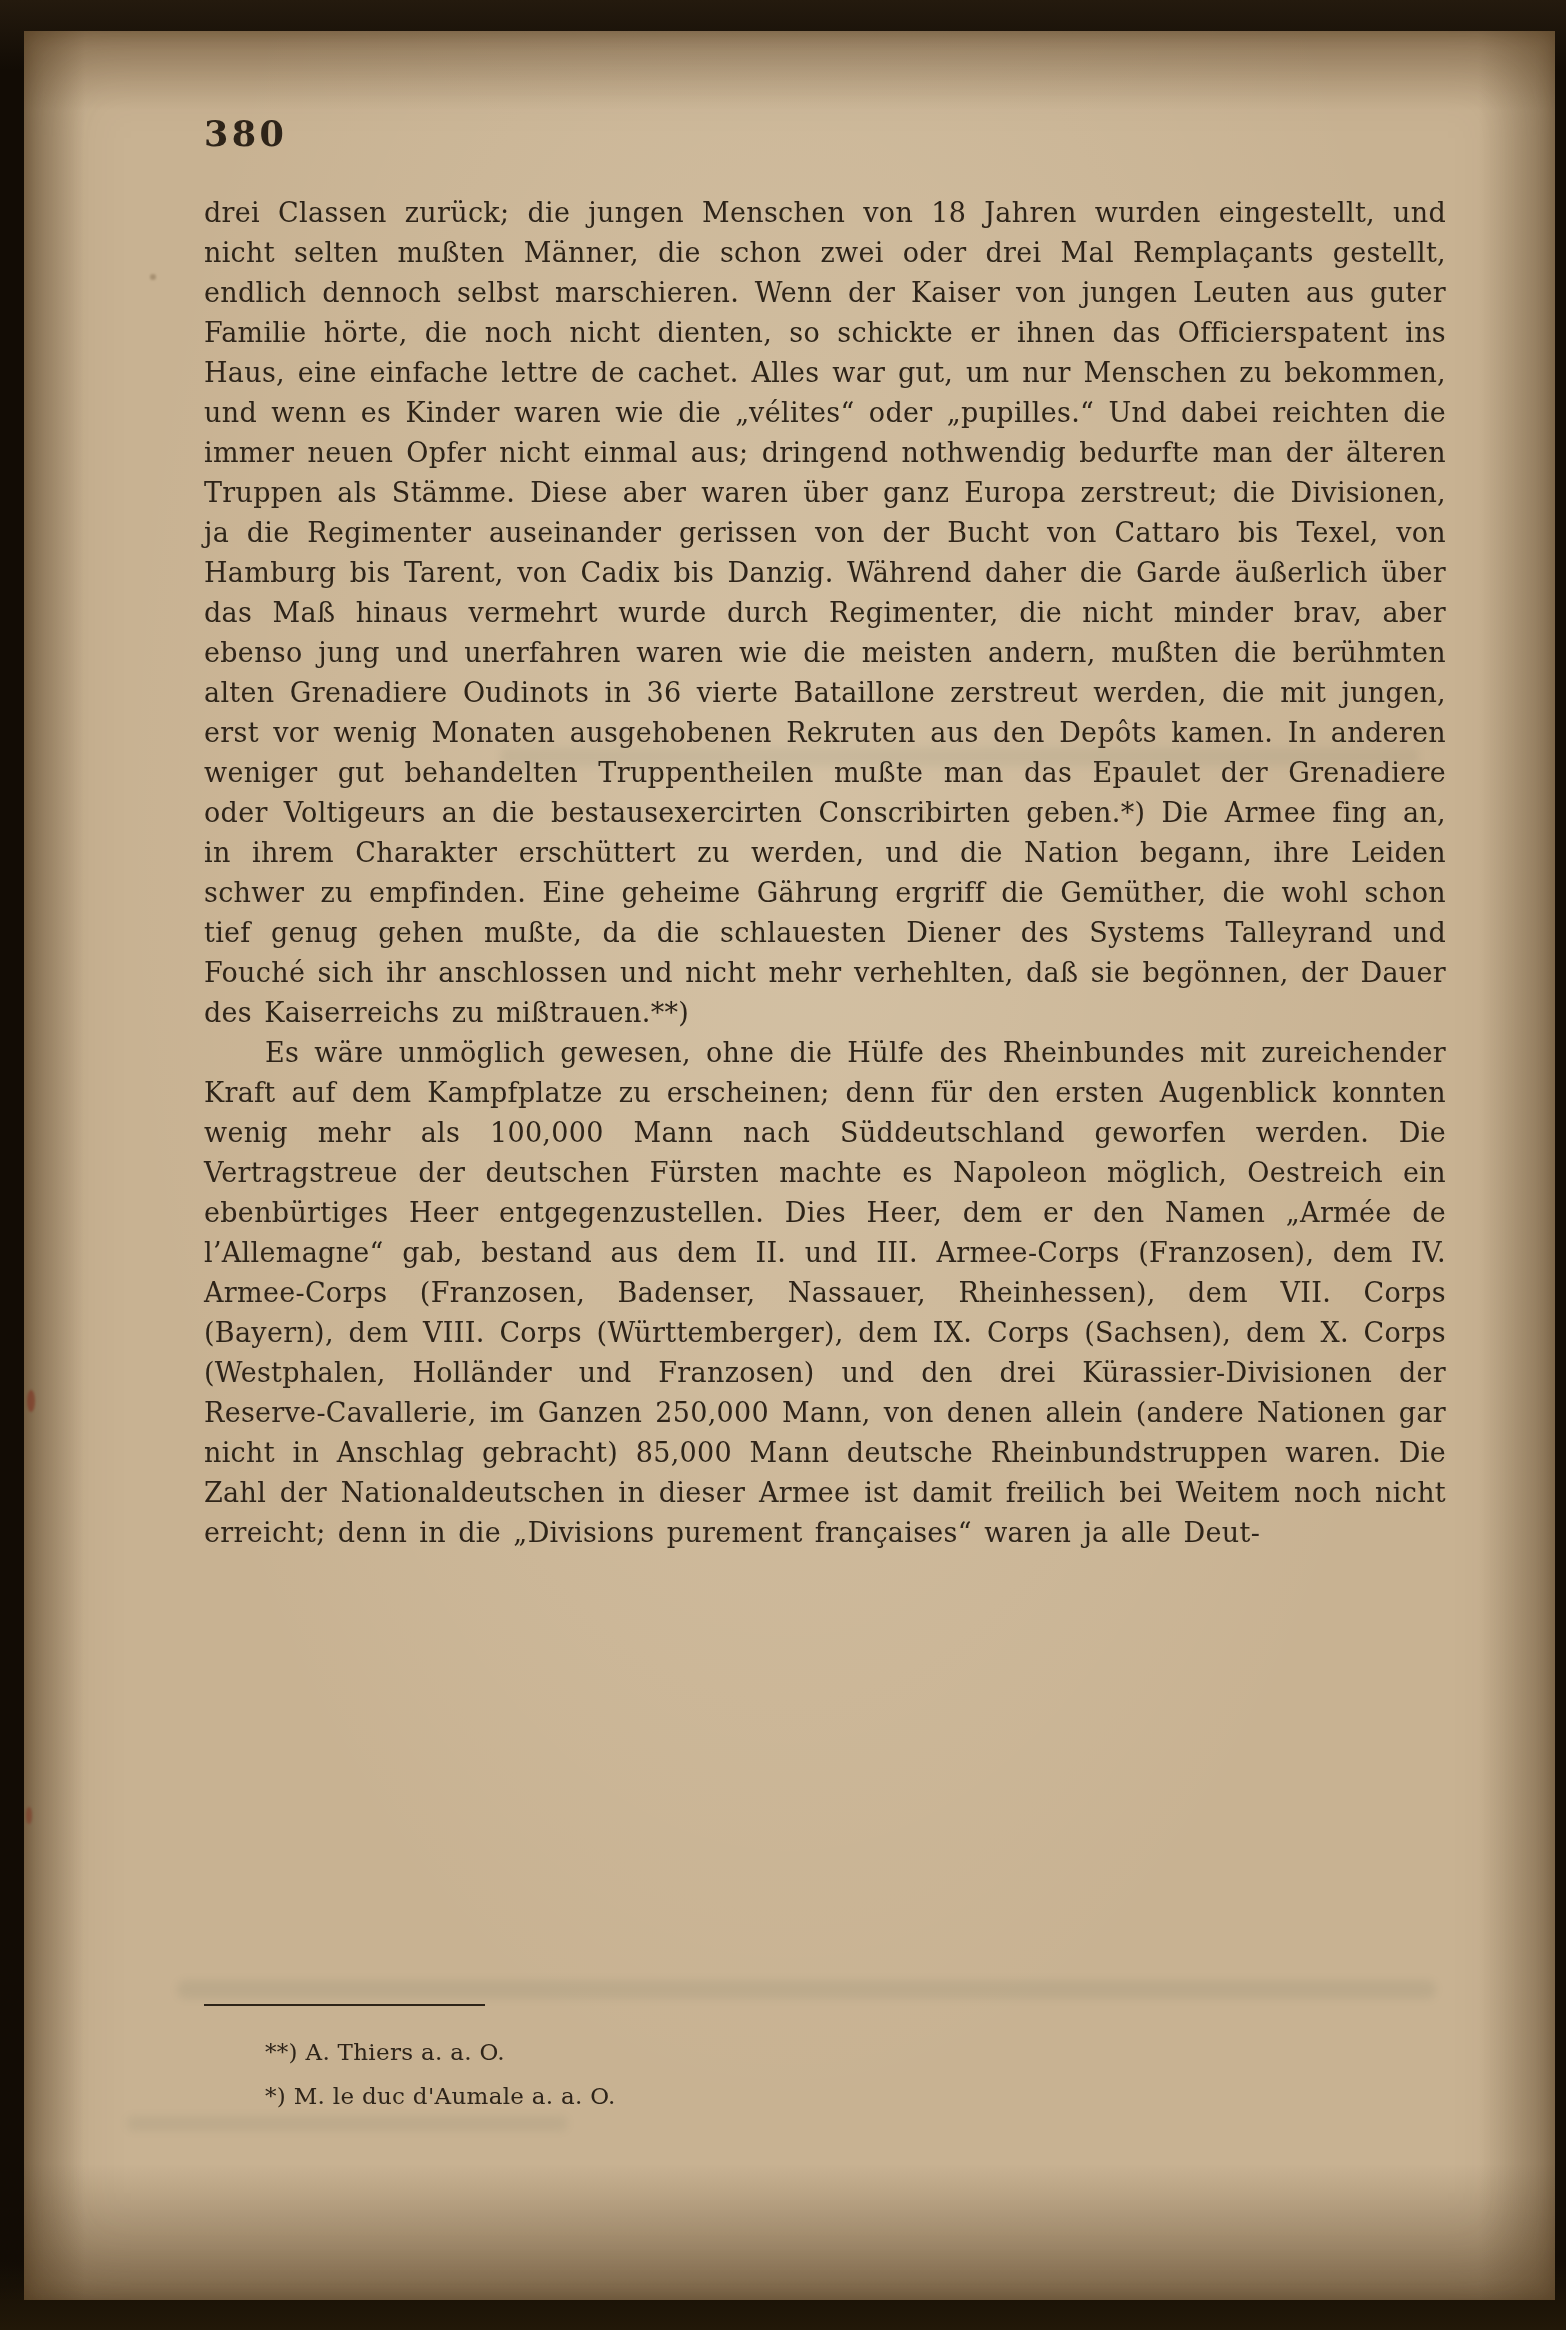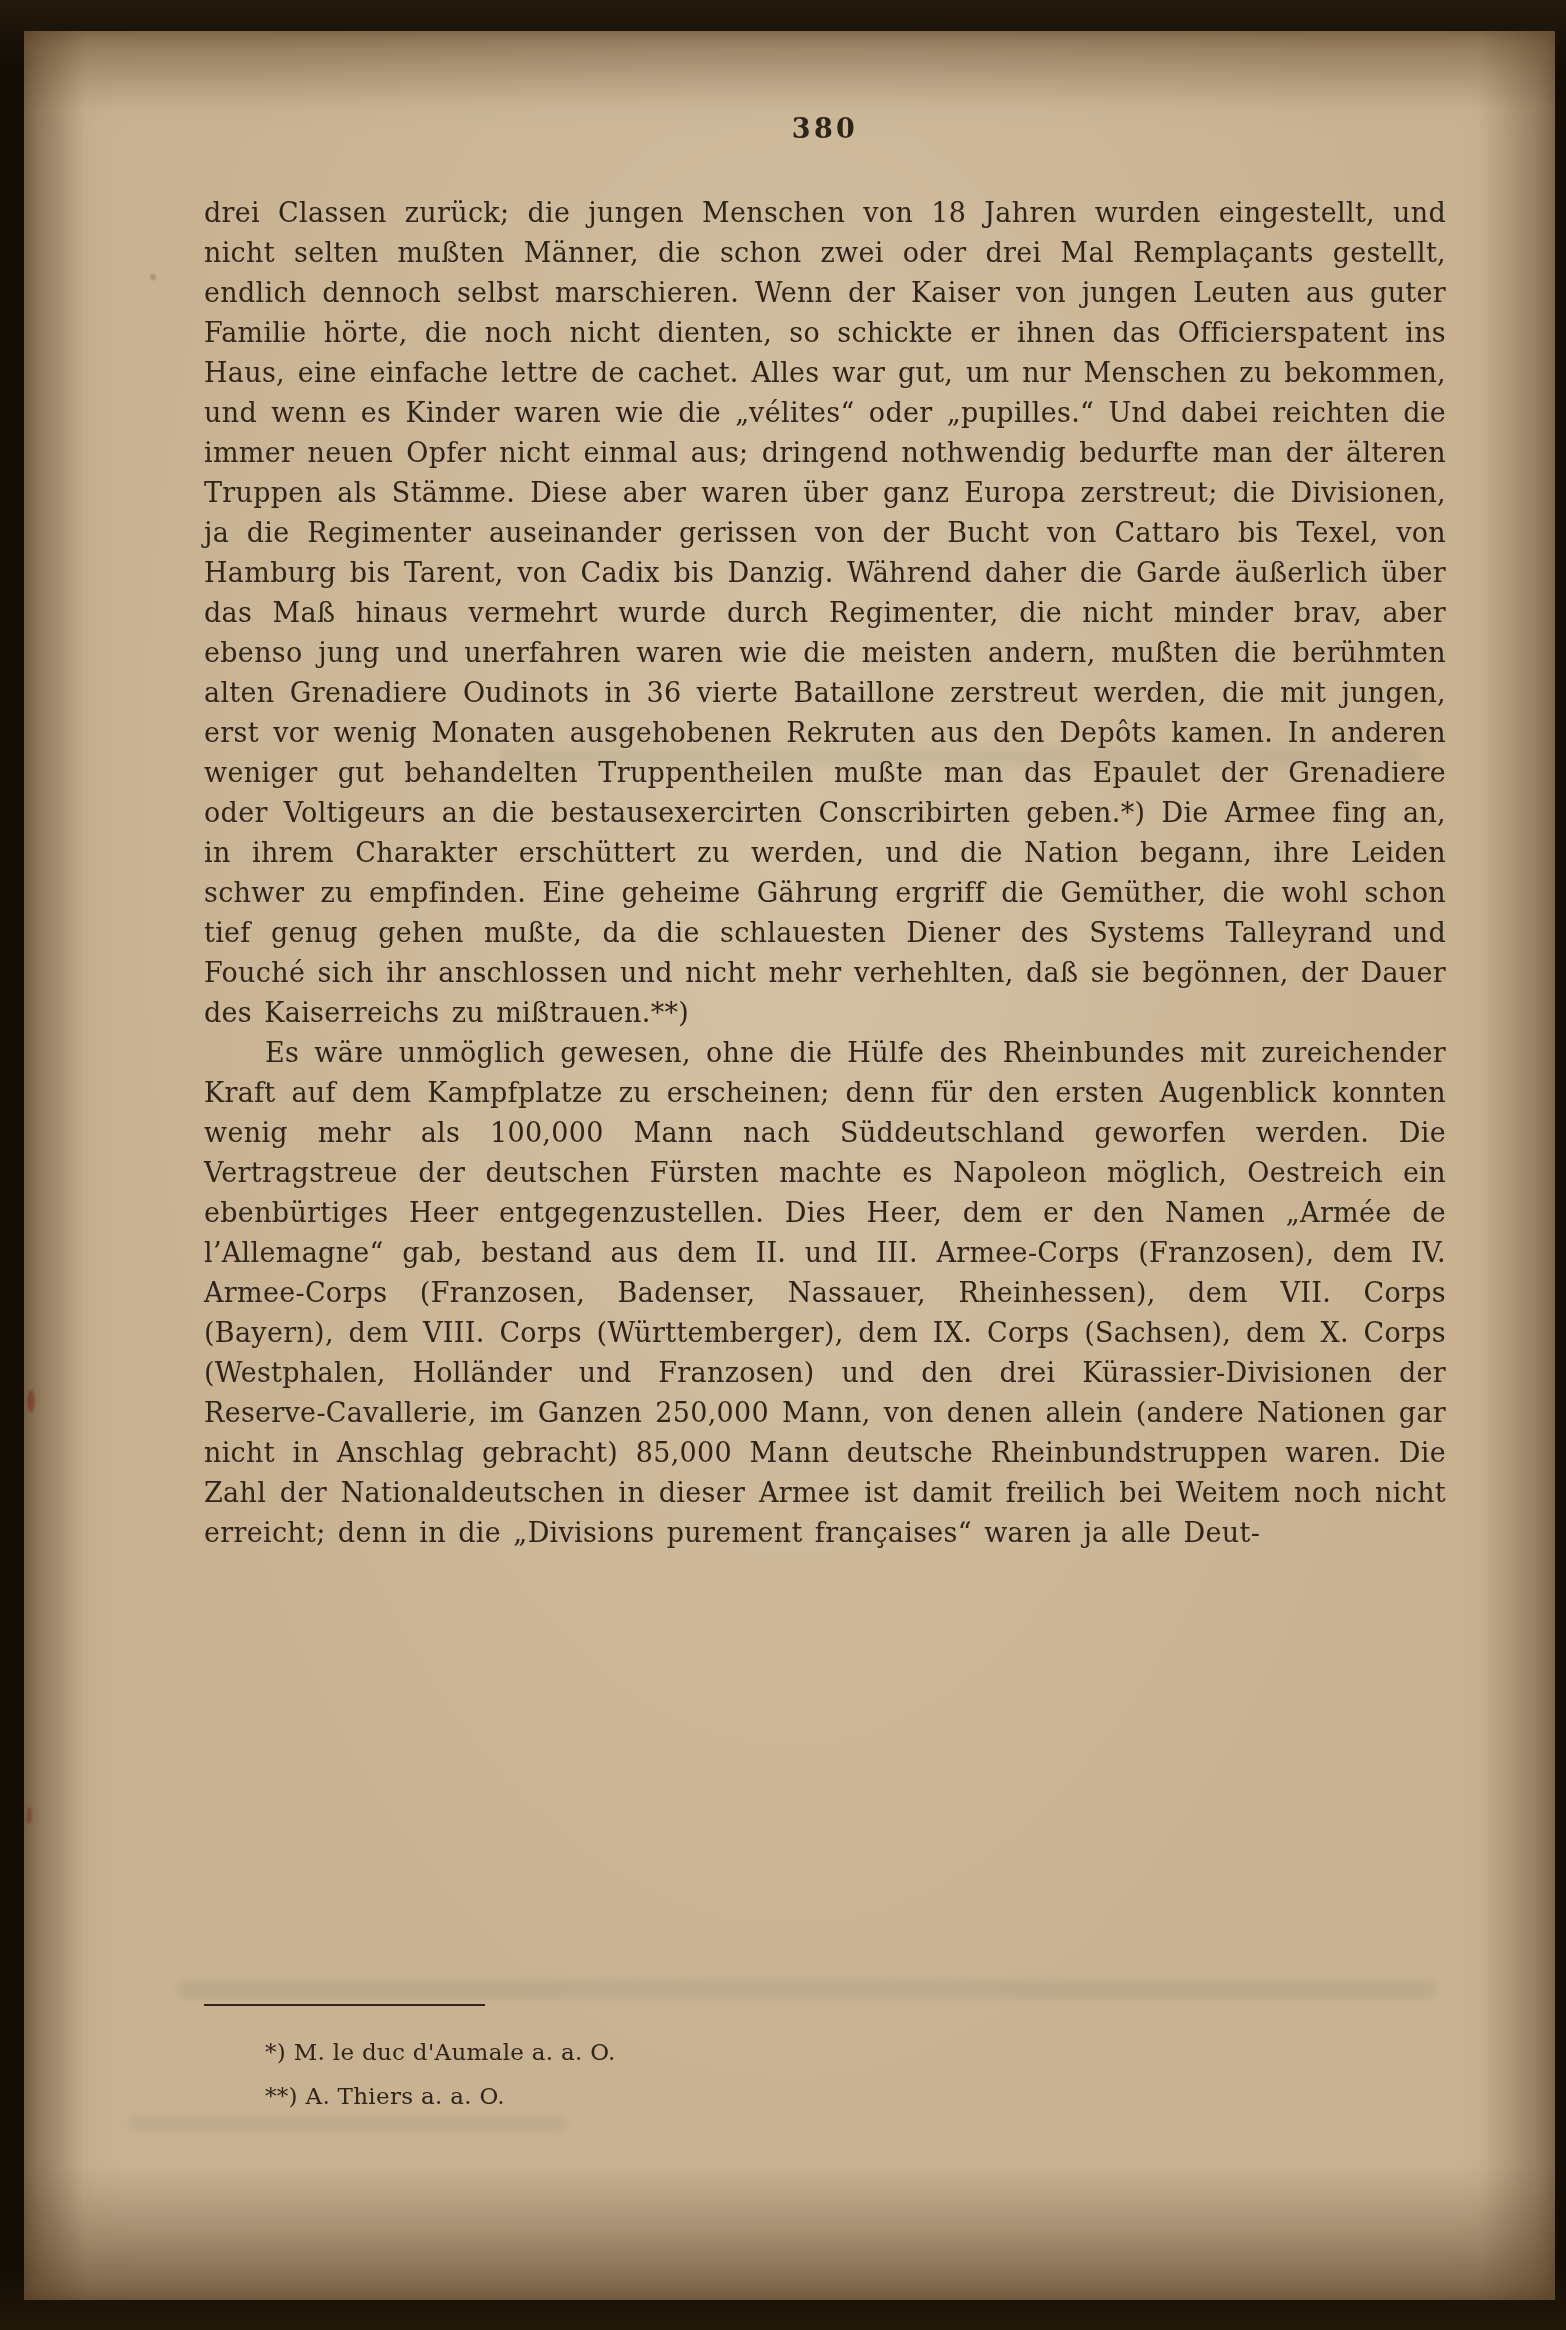--- a/index.html
+++ b/index.html
@@ -32,22 +32,21 @@
       var(--paper, #c8b292);
     box-shadow:
       inset 0 0 77px 15.3px rgba(74,52,24,0.35),
       inset 0 0 15.3px 3.4px rgba(60,40,16,0.25);
   }
   .page-number {
     position: absolute;
     left: 180px;
     top: 82px;
     width: 1242px;
-    text-align: center;
-    font-size: 27px;
+    font-size: 35px;
     font-weight: bold;
     letter-spacing: 3.4px;
     color: var(--ink, #2e2419);
   }
   .text-block {
     position: absolute;
     left: 180px;
     top: 162px;
     width: 1242px;
     color: var(--ink, #2e2419);
@@ -116,22 +115,22 @@
     <div class="text-block">
 
     <p class="para continued">drei Classen zurück; die jungen Menschen von 18 Jahren wurden eingestellt, und nicht selten mußten Männer, die schon zwei oder drei Mal Remplaçants gestellt, endlich dennoch selbst marschieren. Wenn der Kaiser von jungen Leuten aus guter Familie hörte, die noch nicht dienten, so schickte er ihnen das Officierspatent ins Haus, eine einfache lettre de cachet. Alles war gut, um nur Menschen zu bekommen, und wenn es Kinder waren wie die „vélites“ oder „pupilles.“ Und dabei reichten die immer neuen Opfer nicht einmal aus; dringend nothwendig bedurfte man der älteren Truppen als Stämme. Diese aber waren über ganz Europa zerstreut; die Divisionen, ja die Regimenter auseinander gerissen von der Bucht von Cattaro bis Texel, von Hamburg bis Tarent, von Cadix bis Danzig. Während daher die Garde äußerlich über das Maß hinaus vermehrt wurde durch Regimenter, die nicht minder brav, aber ebenso jung und unerfahren waren wie die meisten andern, mußten die berühmten alten Grenadiere Oudinots in 36 vierte Bataillone zerstreut werden, die mit jungen, erst vor wenig Monaten ausgehobenen Rekruten aus den Depôts kamen. In anderen weniger gut behandelten Truppentheilen mußte man das Epaulet der Grenadiere oder Voltigeurs an die bestausexercirten Conscribirten geben.*) Die Armee fing an, in ihrem Charakter erschüttert zu werden, und die Nation begann, ihre Leiden schwer zu empfinden. Eine geheime Gährung ergriff die Gemüther, die wohl schon tief genug gehen mußte, da die schlauesten Diener des Systems Talleyrand und Fouché sich ihr anschlossen und nicht mehr verhehlten, daß sie begönnen, der Dauer des Kaiserreichs zu mißtrauen.**)</p>
         <p class="para indent">Es wäre unmöglich gewesen, ohne die Hülfe des Rheinbundes mit zureichender Kraft auf dem Kampfplatze zu erscheinen; denn für den ersten Augenblick konnten wenig mehr als 100,000 Mann nach Süddeutschland geworfen werden. Die Vertragstreue der deutschen Fürsten machte es Napoleon möglich, Oestreich ein ebenbürtiges Heer entgegenzustellen. Dies Heer, dem er den Namen „Armée de l’Allemagne“ gab, bestand aus dem II. und III. Armee-Corps (Franzosen), dem IV. Armee-Corps (Franzosen, Badenser, Nassauer, Rheinhessen), dem VII. Corps (Bayern), dem VIII. Corps (Württemberger), dem IX. Corps (Sachsen), dem X. Corps (Westphalen, Holländer und Franzosen) und den drei Kürassier-Divisionen der Reserve-Cavallerie, im Ganzen 250,000 Mann, von denen allein (andere Nationen gar nicht in Anschlag gebracht) 85,000 Mann deutsche Rheinbundstruppen waren. Die Zahl der Nationaldeutschen in dieser Armee ist damit freilich bei Weitem noch nicht erreicht; denn in die „Divisions purement françaises“ waren ja alle Deut-</p>
       </div>
 
     <div class="footnotes">
       <div class="footnote-rule"></div>
       <div>
 
-      <p class="footnote">*) M. le duc d'Aumale a. a. O.</p>
-          <p class="footnote">**) A. Thiers a. a. O.</p>
+      <p class="footnote">**) A. Thiers a. a. O.</p>
+          <p class="footnote">*) M. le duc d'Aumale a. a. O.</p>
         </div>
     </div>
 
     <div class="ghost g1"></div>
     <div class="ghost g2"></div>
     <div class="ghost g3"></div>
     <div class="speck s1"></div>
     <div class="speck s2"></div>
     <div class="speck s3"></div>
   </div>

